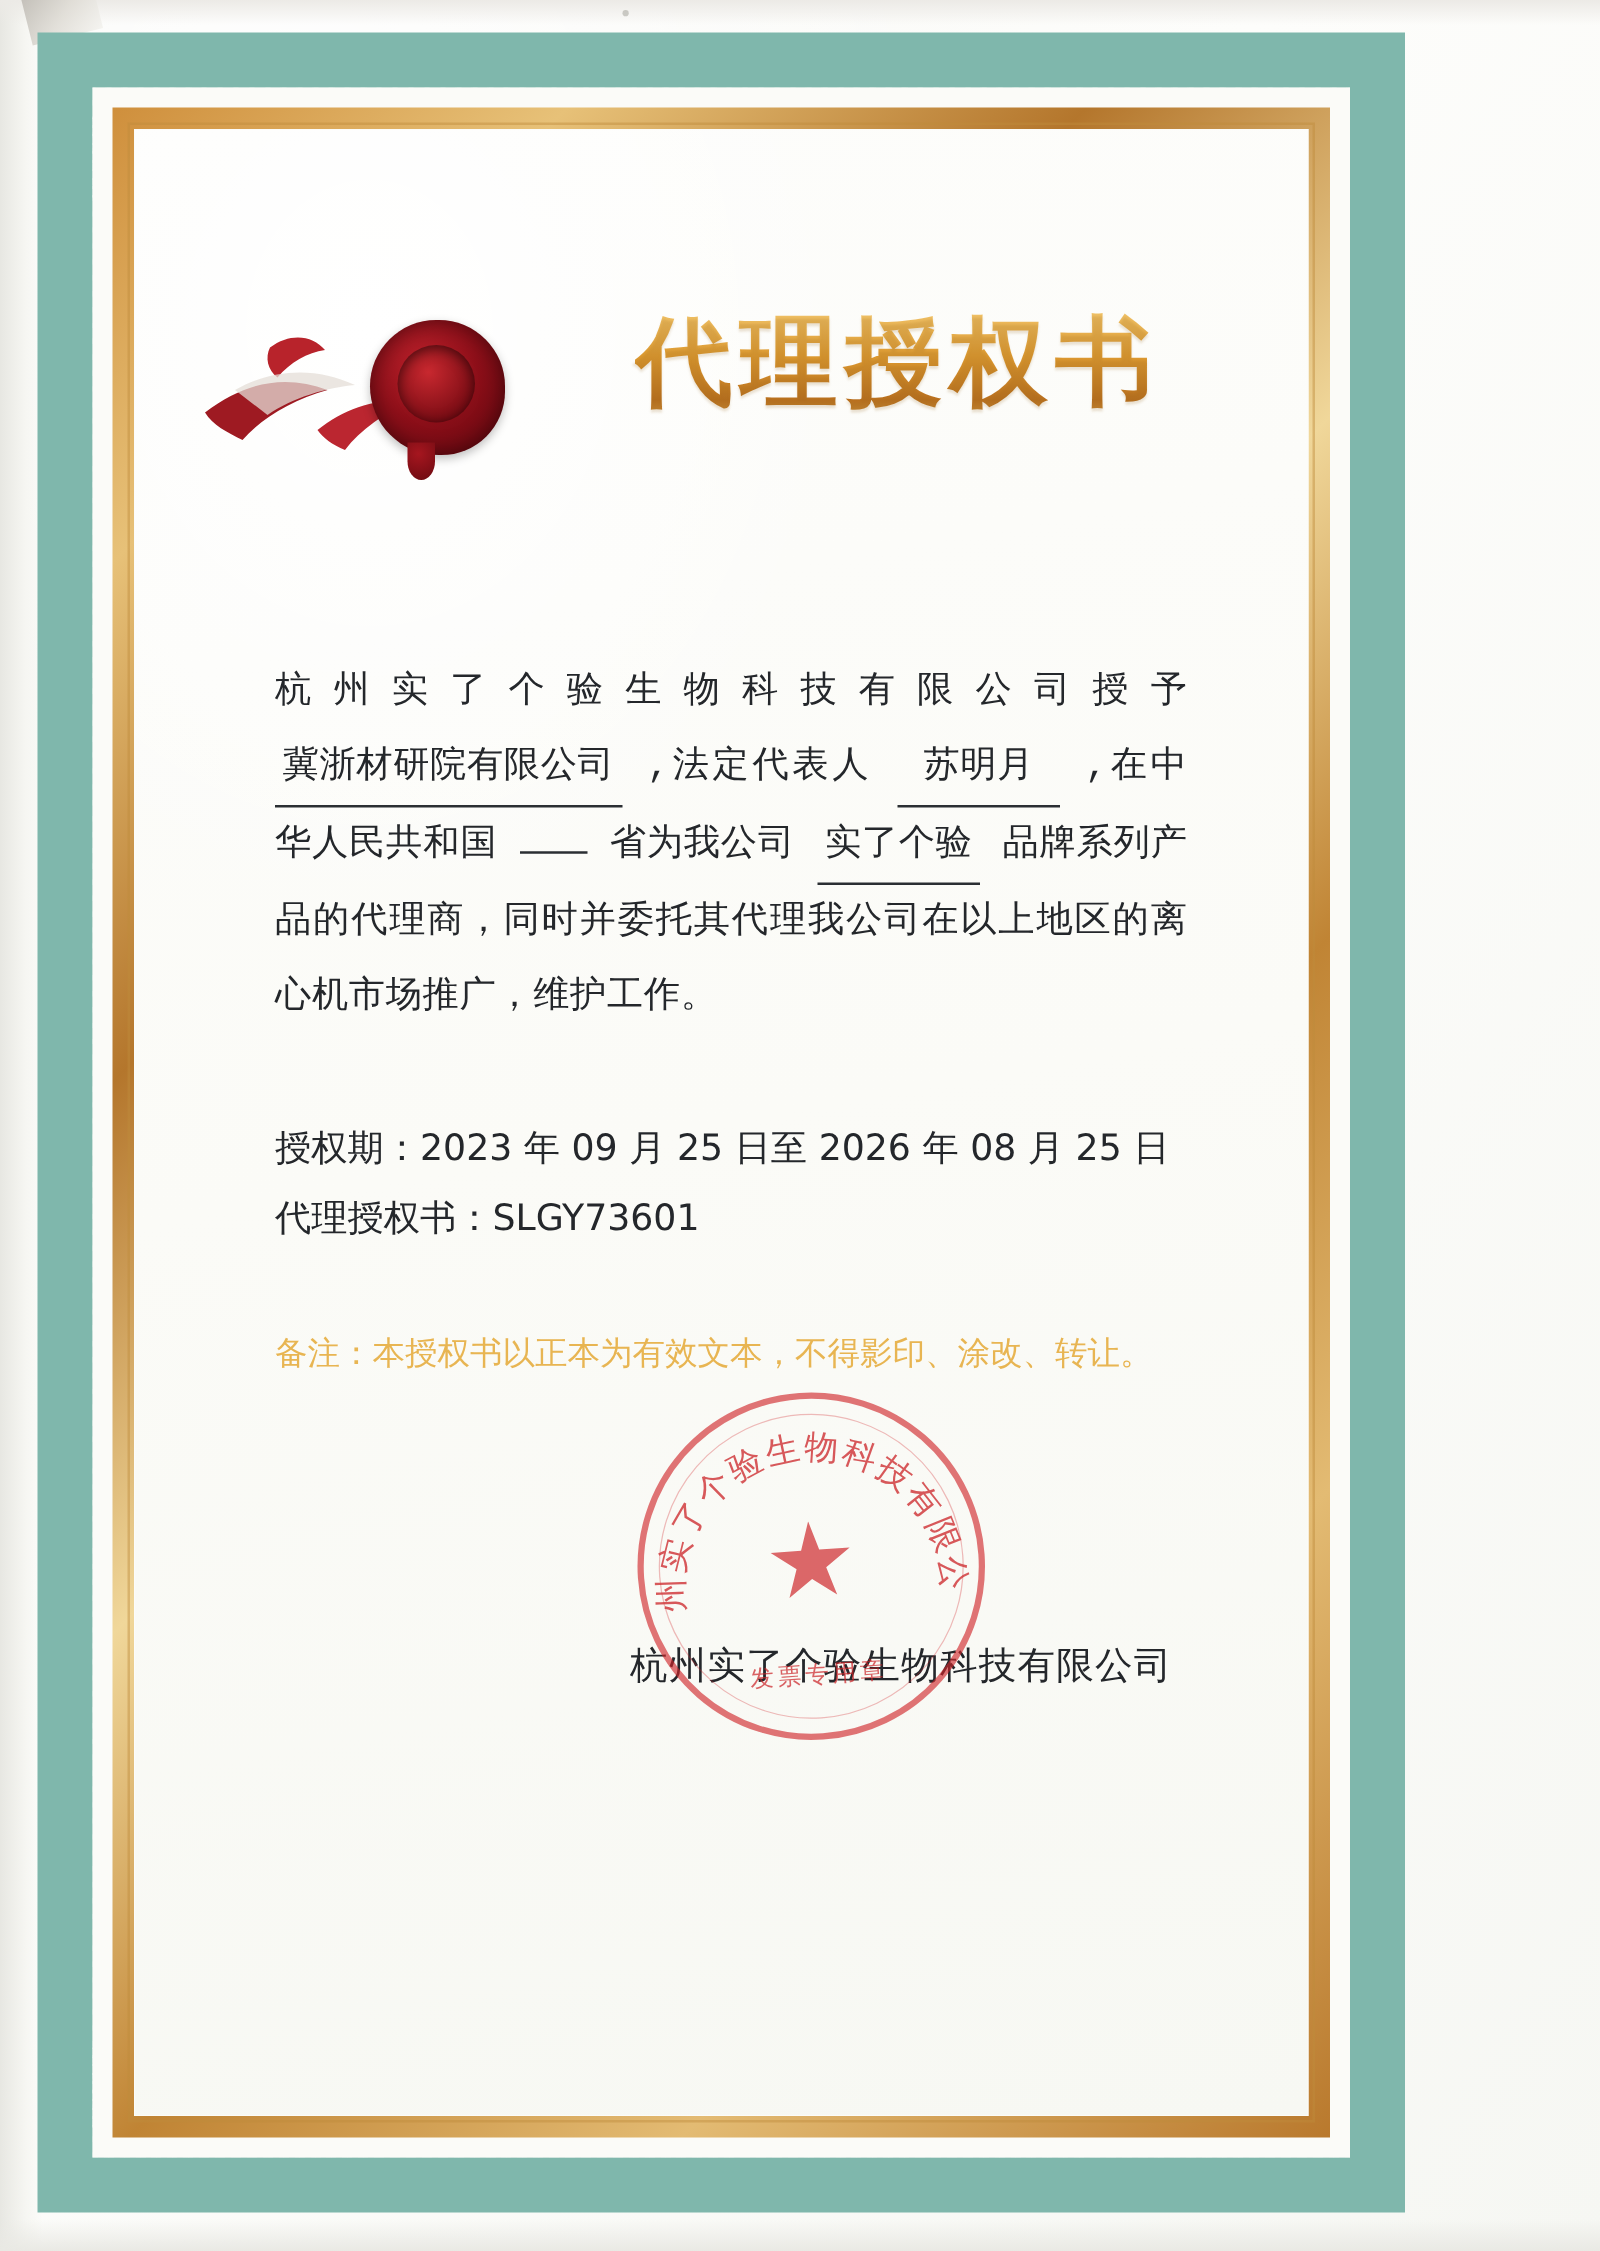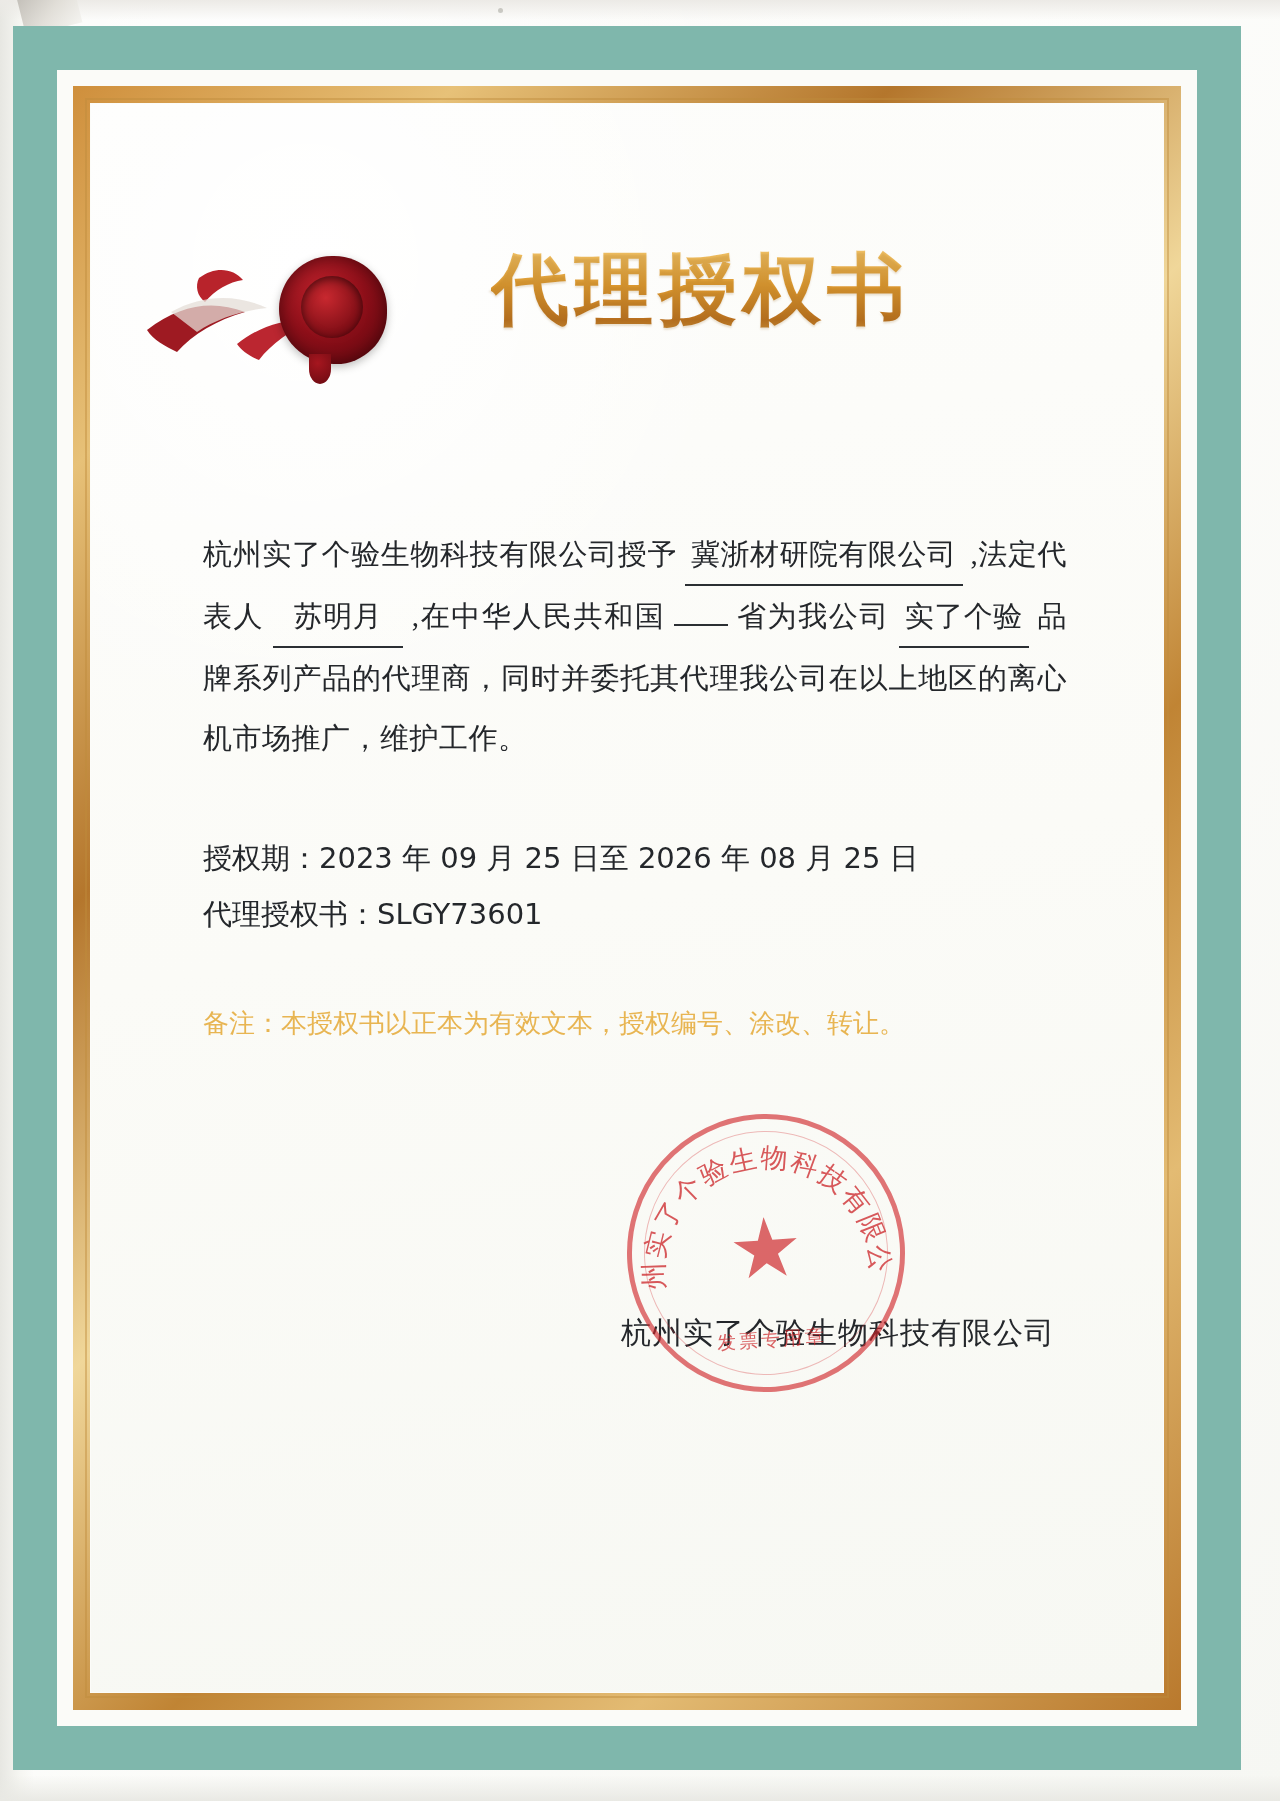--- a/index.html
+++ b/index.html
@@ -43,23 +43,23 @@
     left: 20px; top: -14px;
     width: 58px; height: 44px;
     background: linear-gradient(135deg, #b9b5ae 0%, #dedbd4 55%, #f3f2ee 100%);
     transform: rotate(-14deg);
     opacity: .85;
   }
 
   
   .cert {
     position: absolute;
-    left: 13px;
+    left: 30px;
     top: 26px;
-    width: 1228px;
+    width: 1094px;
     height: 1744px;
     box-sizing: border-box;
   }
   
   .band-outer {
     position: absolute;
     inset: 0;
     box-sizing: border-box;
     border: 44px solid #7fb7ac;
     background:
@@ -187,21 +187,21 @@
   }
 
   
   .body-wrap {
     position: absolute;
     left: 112px;
     right: 96px;
     top: 420px;
   }
   .para {
-    font-family: Liberation Serif, serif;
+    font-family: Liberation Mono, monospace;
     font-size: 29px;
     line-height: 60px;
     color: #24272b;
     text-align: justify;
     letter-spacing: .5px;
   }
   .blank {
     display: inline-block;
     border-bottom: 2px solid #2b2f33;
     padding: 0 6px;
@@ -354,21 +354,21 @@
         <div class="dates">
           <div>
             <span>授权期：</span><span>2023 年 09 月 25 日至 2026 年 08 月 25 日</span>
           </div>
           <div>
             <span>代理授权书：</span><span>SLGY73601</span>
           </div>
         </div>
 
         <div class="note">
-          <div>备注：本授权书以正本为有效文本，授权编号、涂改、转让。</div>
+          <div>备注：本授权书以正本为有效文本，不得影印、涂改、转让。</div>
         </div>
       </div>
 
       <div class="sign-block">
         <div class="sign-line">杭州实了个验生物科技有限公司</div>
       </div>
 
       <div class="stamp">
         <svg class="stamp-arc" viewBox="0 0 268 268">
           <defs>

